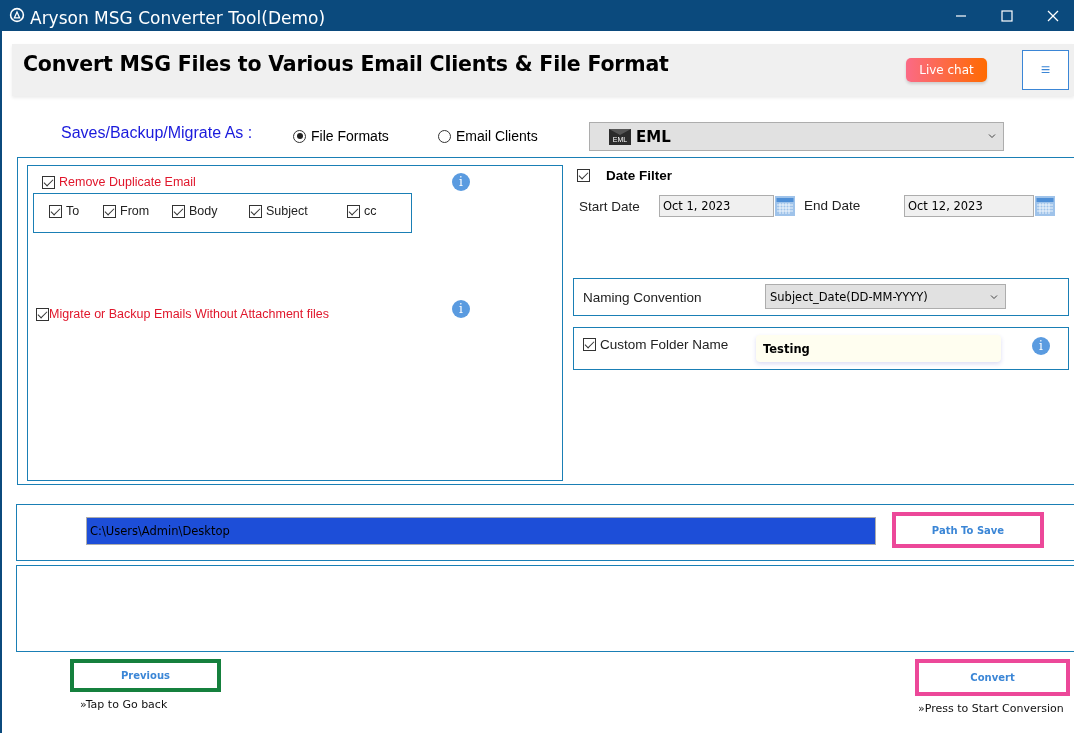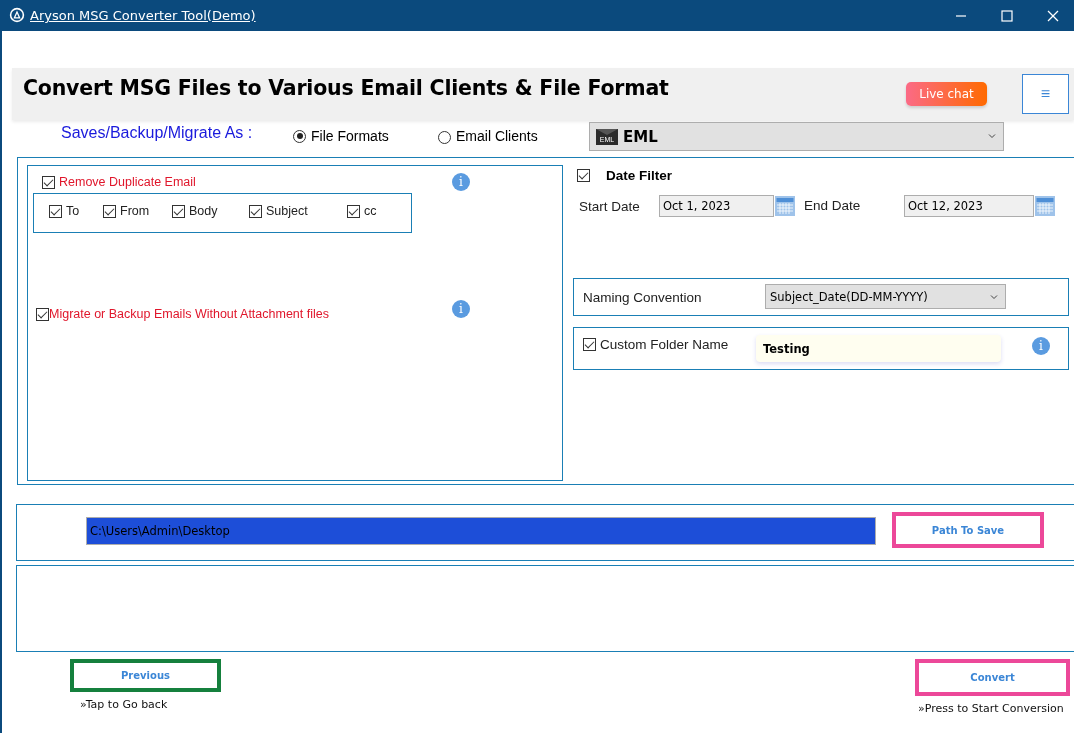--- a/index.html
+++ b/index.html
@@ -2,42 +2,42 @@
 <html><head>
 <meta charset="utf-8">
 <style>
   * { box-sizing: border-box; margin: 0; padding: 0; }
   html, body { width: 1074px; height: 733px; overflow: hidden; background: #ffffff; }
   body { font-family: "Liberation Sans", sans-serif; position: relative; color: #000; }
 
   
   .titlebar { position: absolute; left: 0; top: 0; width: 1074px; height: 31px; background: #0b4a7d; color: #fff; }
   .titlebar .app-icon { position: absolute; left: 9px; top: 7px; width: 16px; height: 16px; }
-  .titlebar .title { position: absolute; left: 30px; top: 8px; font-size: 13px; font-family: "DejaVu Sans", sans-serif; text-decoration: underline; }
+  .titlebar .title { position: absolute; left: 30px; top: 8px; font-size: 17px; font-family: "DejaVu Sans", sans-serif; }
   .win-btn { position: absolute; top: 0; width: 46px; height: 31px; display: flex; align-items: center; justify-content: center; cursor: pointer; }
   .win-btn svg { stroke: #fff; fill: none; stroke-width: 1.2; }
   .win-min { left: 938px; } .win-max { left: 984px; } .win-close { left: 1030px; }
 
   
   .left-border { position: absolute; left: 0; top: 31px; width: 2px; height: 702px; background: #0b4a7d; }
 
   
-  .banner { position: absolute; left: 12px; top: 44px; width: 1062px; height: 52px; background: #f0f0f0; box-shadow: 0 2px 3px rgba(0,0,0,0.08); margin-top: 24px; }
+  .banner { position: absolute; left: 12px; top: 44px; width: 1062px; height: 52px; background: #f0f0f0; box-shadow: 0 2px 3px rgba(0,0,0,0.08); }
   .banner .heading { position: absolute; left: 11px; top: 8px; font-size: 20.5px; font-weight: bold; font-family: "DejaVu Sans", sans-serif; letter-spacing: -0.2px; }
   .live-chat { position: absolute; left: 894px; top: 14px; width: 81px; height: 24px; border-radius: 5px; background: linear-gradient(90deg, #fb6a86, #ff6a00); color: #fff; font-weight: normal; font-size: 12px; font-family: "DejaVu Sans", sans-serif; display: flex; align-items: center; justify-content: center; box-shadow: 0 2px 3px rgba(0,0,0,0.15); cursor: pointer; }
   .menu-btn { position: absolute; left: 1010px; top: 6px; width: 47px; height: 40px; background: #fff; border: 1px solid #3b86d6; display: flex; align-items: center; justify-content: center; color: #3b86d6; font-size: 16px; cursor: pointer; }
 
   
   .saveas-label { position: absolute; left: 61px; top: 124px; font-size: 16px; color: #1a1adc; }
   .radio { position: absolute; top: 128px; display: flex; align-items: center; gap: 5px; font-size: 14px; cursor: pointer; }
   .radio .dot { width: 13px; height: 13px; border: 1px solid #333; border-radius: 50%; background: #fff; position: relative; }
   .radio .dot.on::after { content: ""; position: absolute; left: 2.5px; top: 2.5px; width: 6px; height: 6px; border-radius: 50%; background: #222; }
-  .radio-file { left: 293px; } .radio-email { left: 438px; align-items: flex-end; }
-
-  .format-select { position: absolute; left: 589px; top: 122px; width: 415px; height: 29px; background: #e1e1e1; border: 1px solid #adadad; display: flex; align-items: center; padding-left: 6px; cursor: pointer; }
+  .radio-file { left: 293px; } .radio-email { left: 438px; }
+
+  .format-select { position: absolute; left: 589px; top: 122px; width: 415px; height: 29px; background: #e1e1e1; border: 1px solid #adadad; display: flex; align-items: center; padding-left: 19px; cursor: pointer; }
   .format-select .eml-icon { width: 22px; height: 16px; background: #2b2b2b; color: #fff; font-size: 7px; display: flex; align-items: flex-end; justify-content: center; padding-bottom: 2px; margin-right: 5px; position: relative; }
   .format-select .eml-icon::before { content: ""; position: absolute; left: 0; top: 0; width: 0; height: 0; border-left: 11px solid transparent; border-right: 11px solid transparent; border-top: 6px solid #555; }
   .format-select .val { font-weight: bold; font-size: 15px; font-family: "DejaVu Sans", sans-serif; }
   .chev { position: absolute; right: 6px; top: 8px; width: 10px; height: 10px; }
 
   
   .options-box { position: absolute; left: 17px; top: 157px; width: 1060px; height: 328px; border: 1px solid #1a7fb5; }
   .left-box { position: absolute; left: 27px; top: 165px; width: 536px; height: 316px; border: 1.5px solid #1a7fb5; }
 
   .cb { display: inline-block; width: 13px; height: 13px; border: 1px solid #333; background: #fff; position: relative; vertical-align: middle; }

